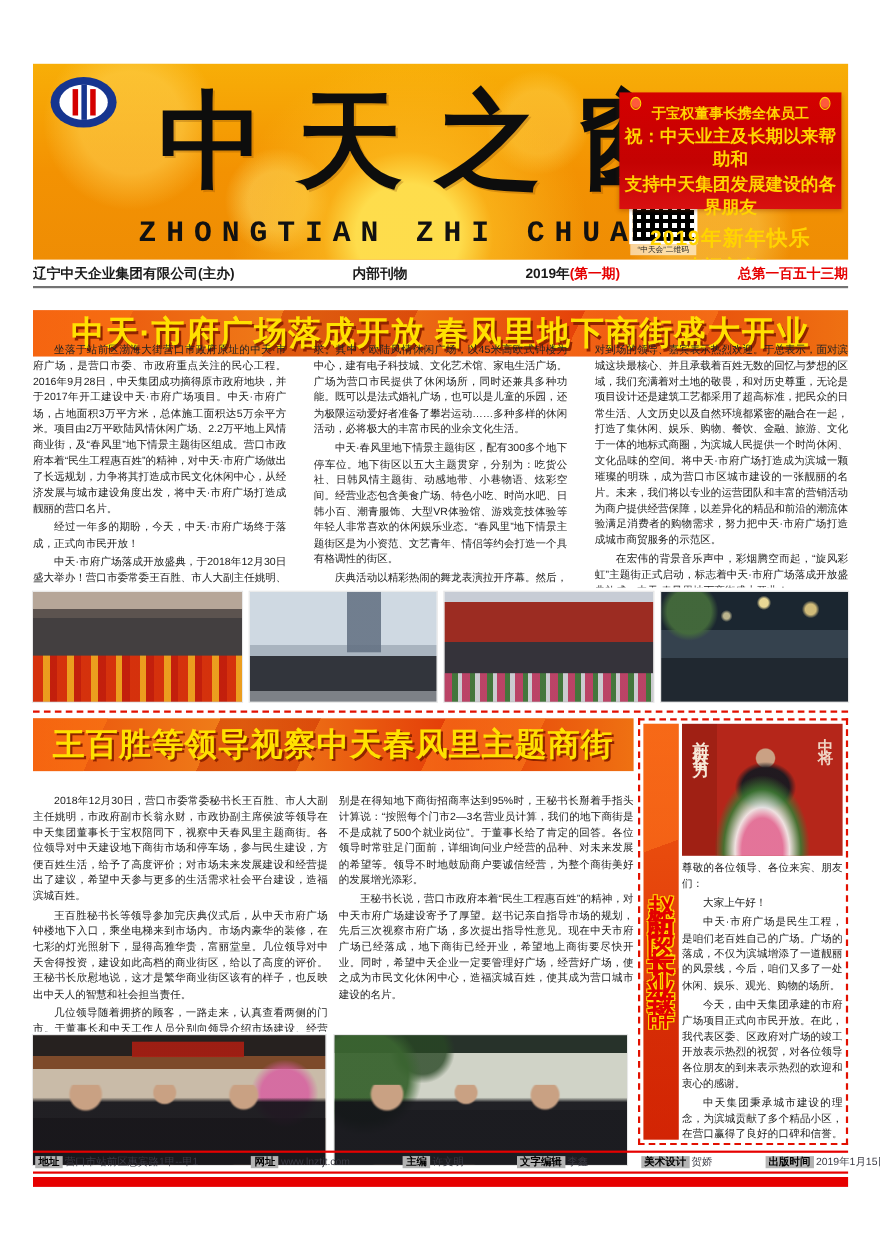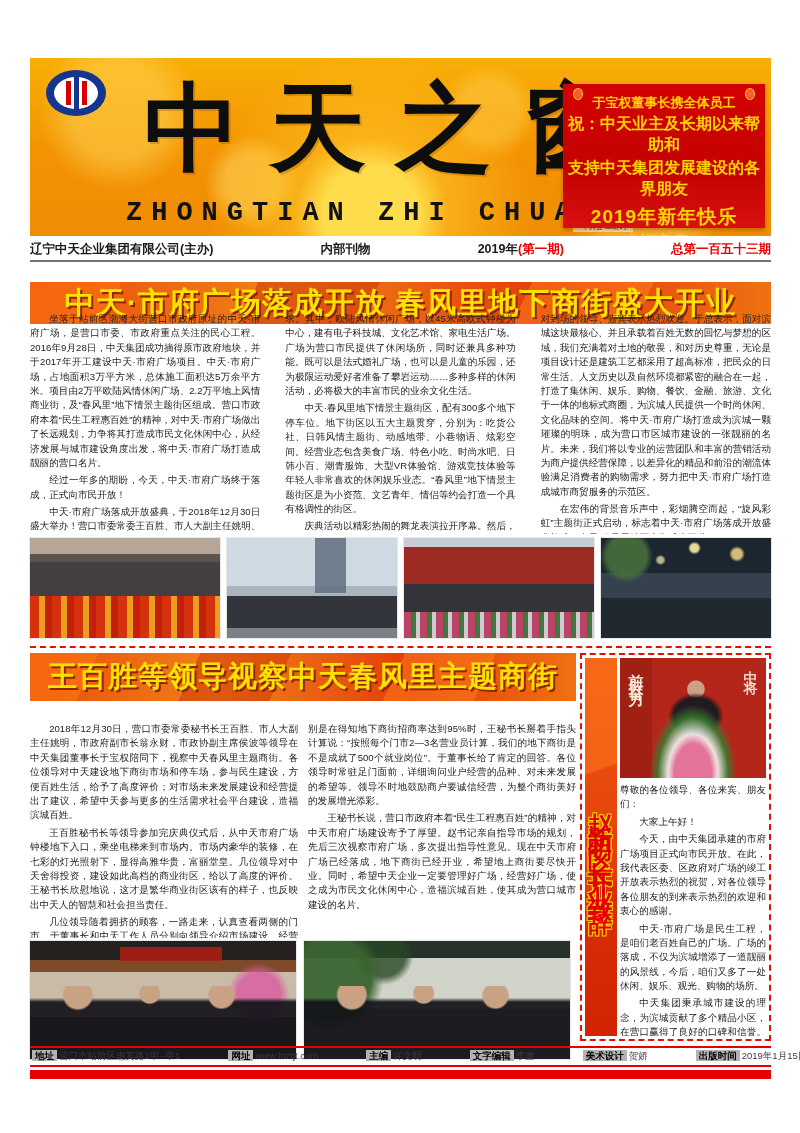--- a/index.html
+++ b/index.html
@@ -22,21 +22,21 @@
     font-size:96px; font-weight:bold; color:#0d0d0d; letter-spacing:30px; line-height:1.1;
     text-shadow:2px 2px 0 rgba(120,60,0,.25); white-space:nowrap; }
   .paper-sub { position:absolute; left:96px; top:140px; font-size:27px; font-weight:bold;
     color:#111; letter-spacing:9px; font-family:"Liberation Mono","DejaVu Sans Mono",monospace; }
   .qr-wrap { position:absolute; right:138px; bottom:4px; width:60px; text-align:center; }
   .qr { width:56px; height:56px; margin:0 auto; background:
       repeating-linear-gradient(0deg,#000 0 4px,transparent 4px 8px),
       repeating-linear-gradient(90deg,#000 0 4px,#fff 4px 8px);
       outline:3px solid #fff; }
   .qr-caption { font-size:7px; color:#222; margin-top:3px; background:rgba(255,255,255,.6); }
-  .greeting { position:absolute; right:6px; top:26px; width:202px; height:144px; padding:10px 0 4px;
+  .greeting { position:absolute; right:6px; top:26px; width:202px; height:106px; padding:10px 0 4px;
     background:linear-gradient(180deg,#d40000 0%,#c40202 60%,#d81010 100%);
     color:#ffd400; text-align:center; box-shadow:0 2px 4px rgba(120,40,0,.4); }
   .greeting .lantern { position:absolute; top:4px; width:10px; height:12px; border-radius:50%;
     background:radial-gradient(circle at 50% 40%, #ff5a3c 0 55%, #c81000 100%); border:1px solid #ffd400; }
   .greeting .lantern.l { left:10px; } .greeting .lantern.r { right:10px; }
   .greet-l1 { font-size:13px; font-weight:bold; }
   .greet-l2, .greet-l3 { font-size:16px; font-weight:bold; margin-top:2px; }
   .greet-l4 { font-size:19px; font-weight:bold; margin-top:4px; letter-spacing:1px; }
   .greet-l5 { font-size:16px; font-weight:bold; margin-top:2px; }
 
@@ -243,22 +243,22 @@
         <span>赵新明区长开业致辞</span>
       </div>
       <div class="sb-right">
         <div class="ph7">
           <span class="slogan-l">前行奋力</span>
           <span class="slogan-r">中将</span>
         </div>
         <div class="speech">
             <p>尊敬的各位领导、各位来宾、朋友们：</p>
             <p>大家上午好！</p>
+            <p>中天·市府广场是民生工程，是咱们老百姓自己的广场。广场的落成，不仅为滨城增添了一道靓丽的风景线，今后，咱们又多了一处休闲、娱乐、观光、购物的场所。</p>
             <p>今天，由中天集团承建的市府广场项目正式向市民开放。在此，我代表区委、区政府对广场的竣工开放表示热烈的祝贺，对各位领导各位朋友的到来表示热烈的欢迎和衷心的感谢。</p>
-            <p>中天·市府广场是民生工程，是咱们老百姓自己的广场。广场的落成，不仅为滨城增添了一道靓丽的风景线，今后，咱们又多了一处休闲、娱乐、观光、购物的场所。</p>
             <p>中天集团秉承城市建设的理念，为滨城贡献了多个精品小区，在营口赢得了良好的口碑和信誉。希望中天集团把这个广场经营好，管理好，服务滨城人民。站前区委区政府将始终秉持“店小二”的精神，为滨城的企业服好务，为站前的群众多谋福，也希望各位领导各位朋友一如既往的支持站前的发展。</p>
           </div>
       </div>
     </div>
   </div>
 
   <div class="footer">
     <div class="foot-row">
       <span class="foot-item"><span class="lbl">地址</span><span class="val">营口市站前区惠宾路1甲--甲1</span></span>
       <span class="foot-item"><span class="lbl">网址</span><span class="val">www.lnztjt.com</span></span>

